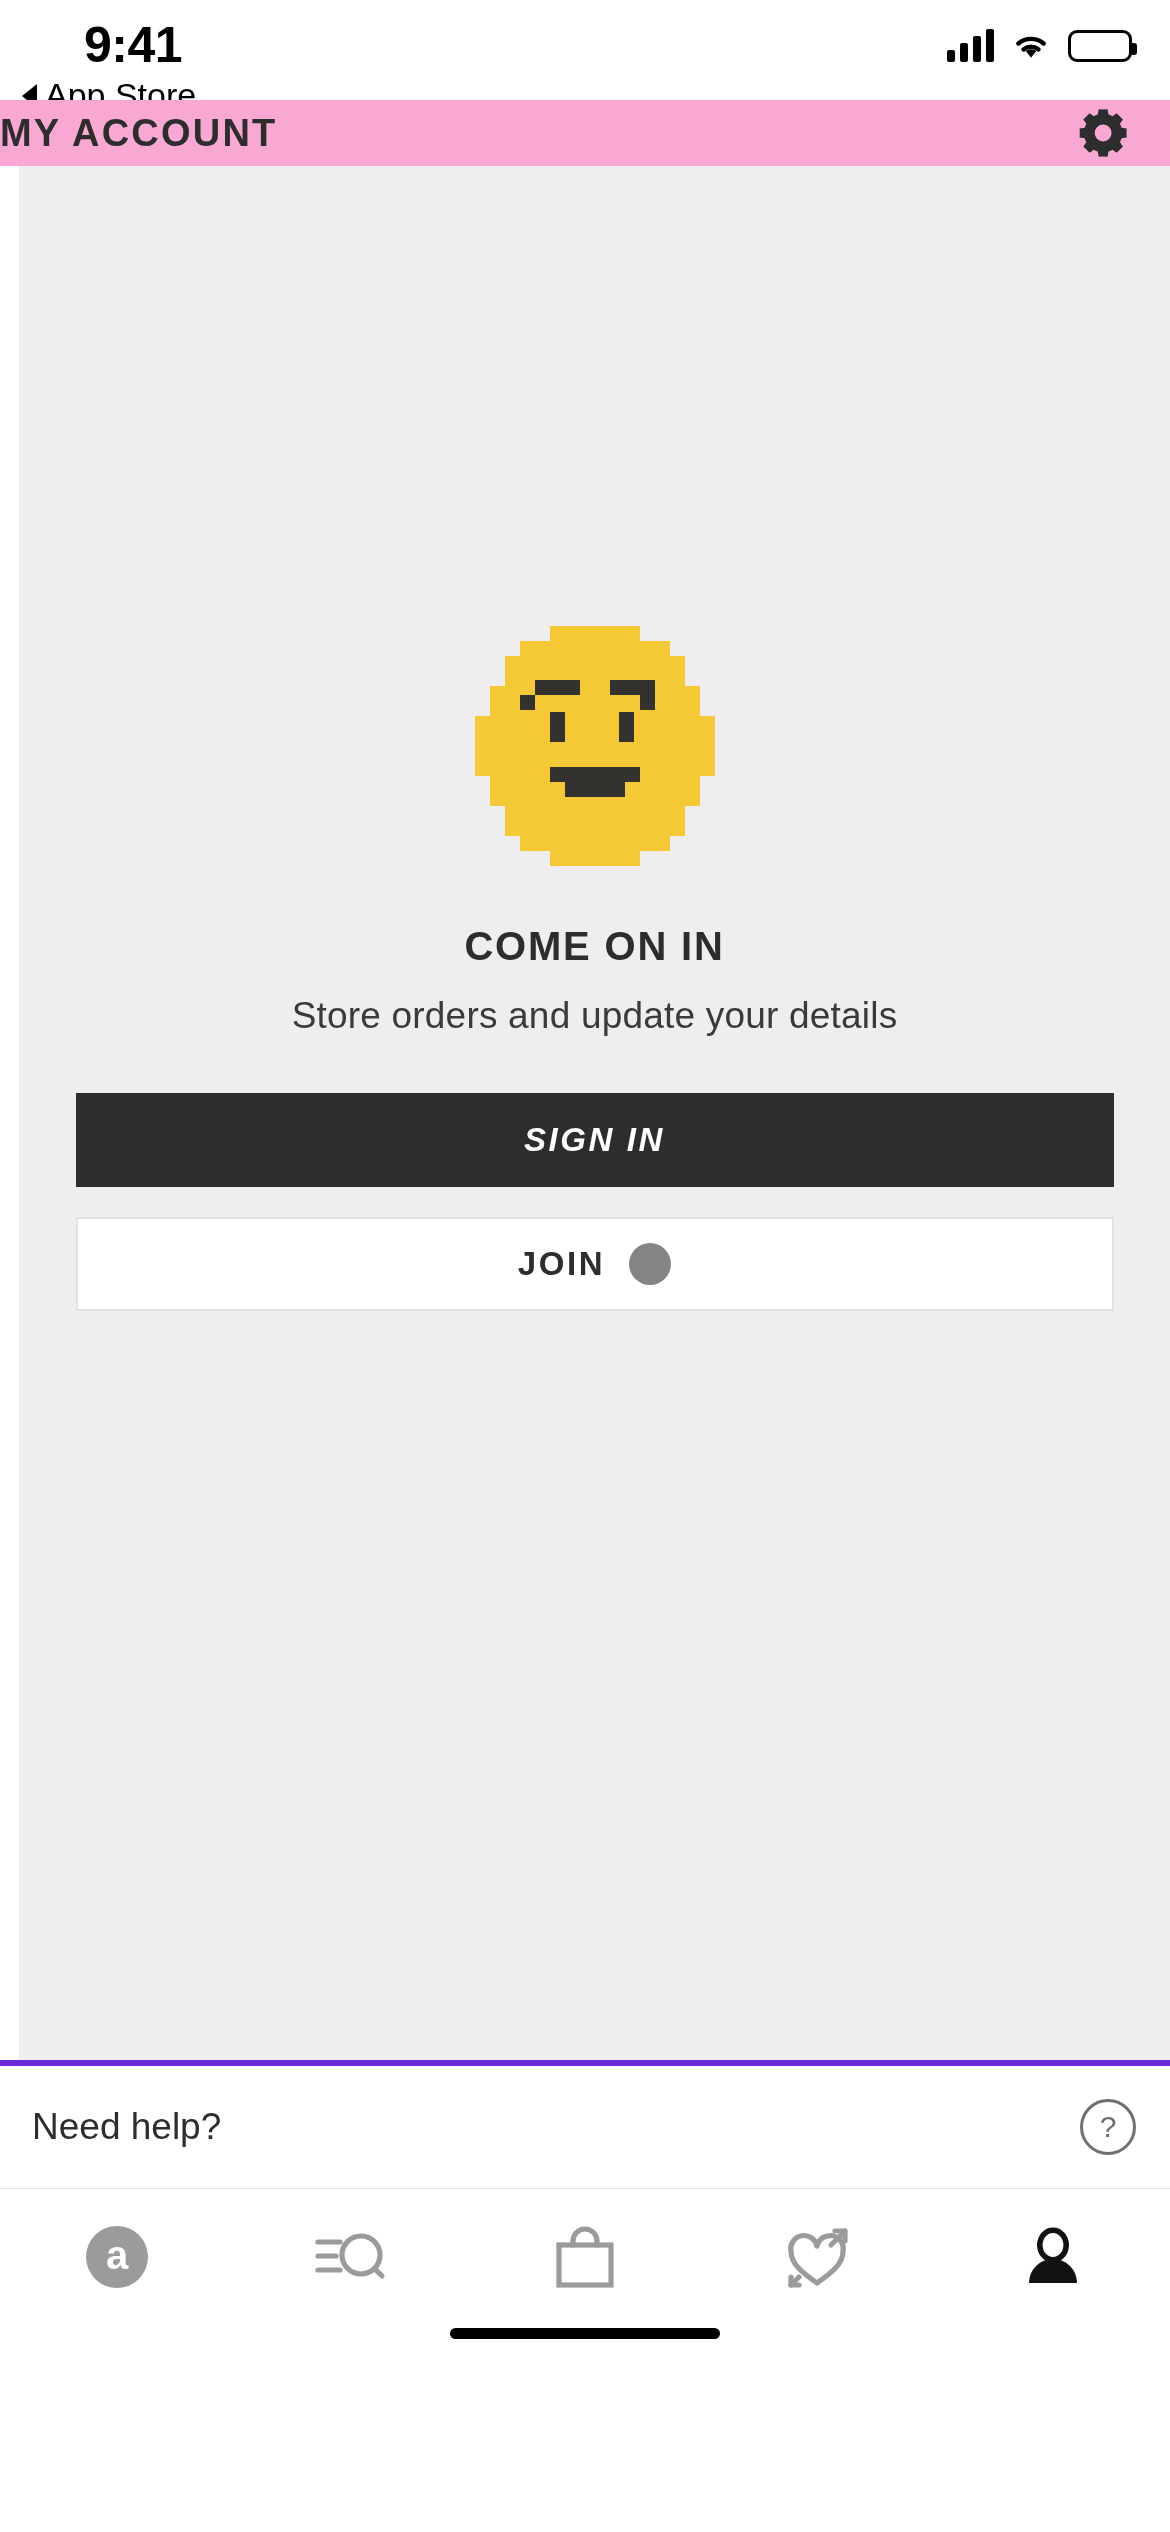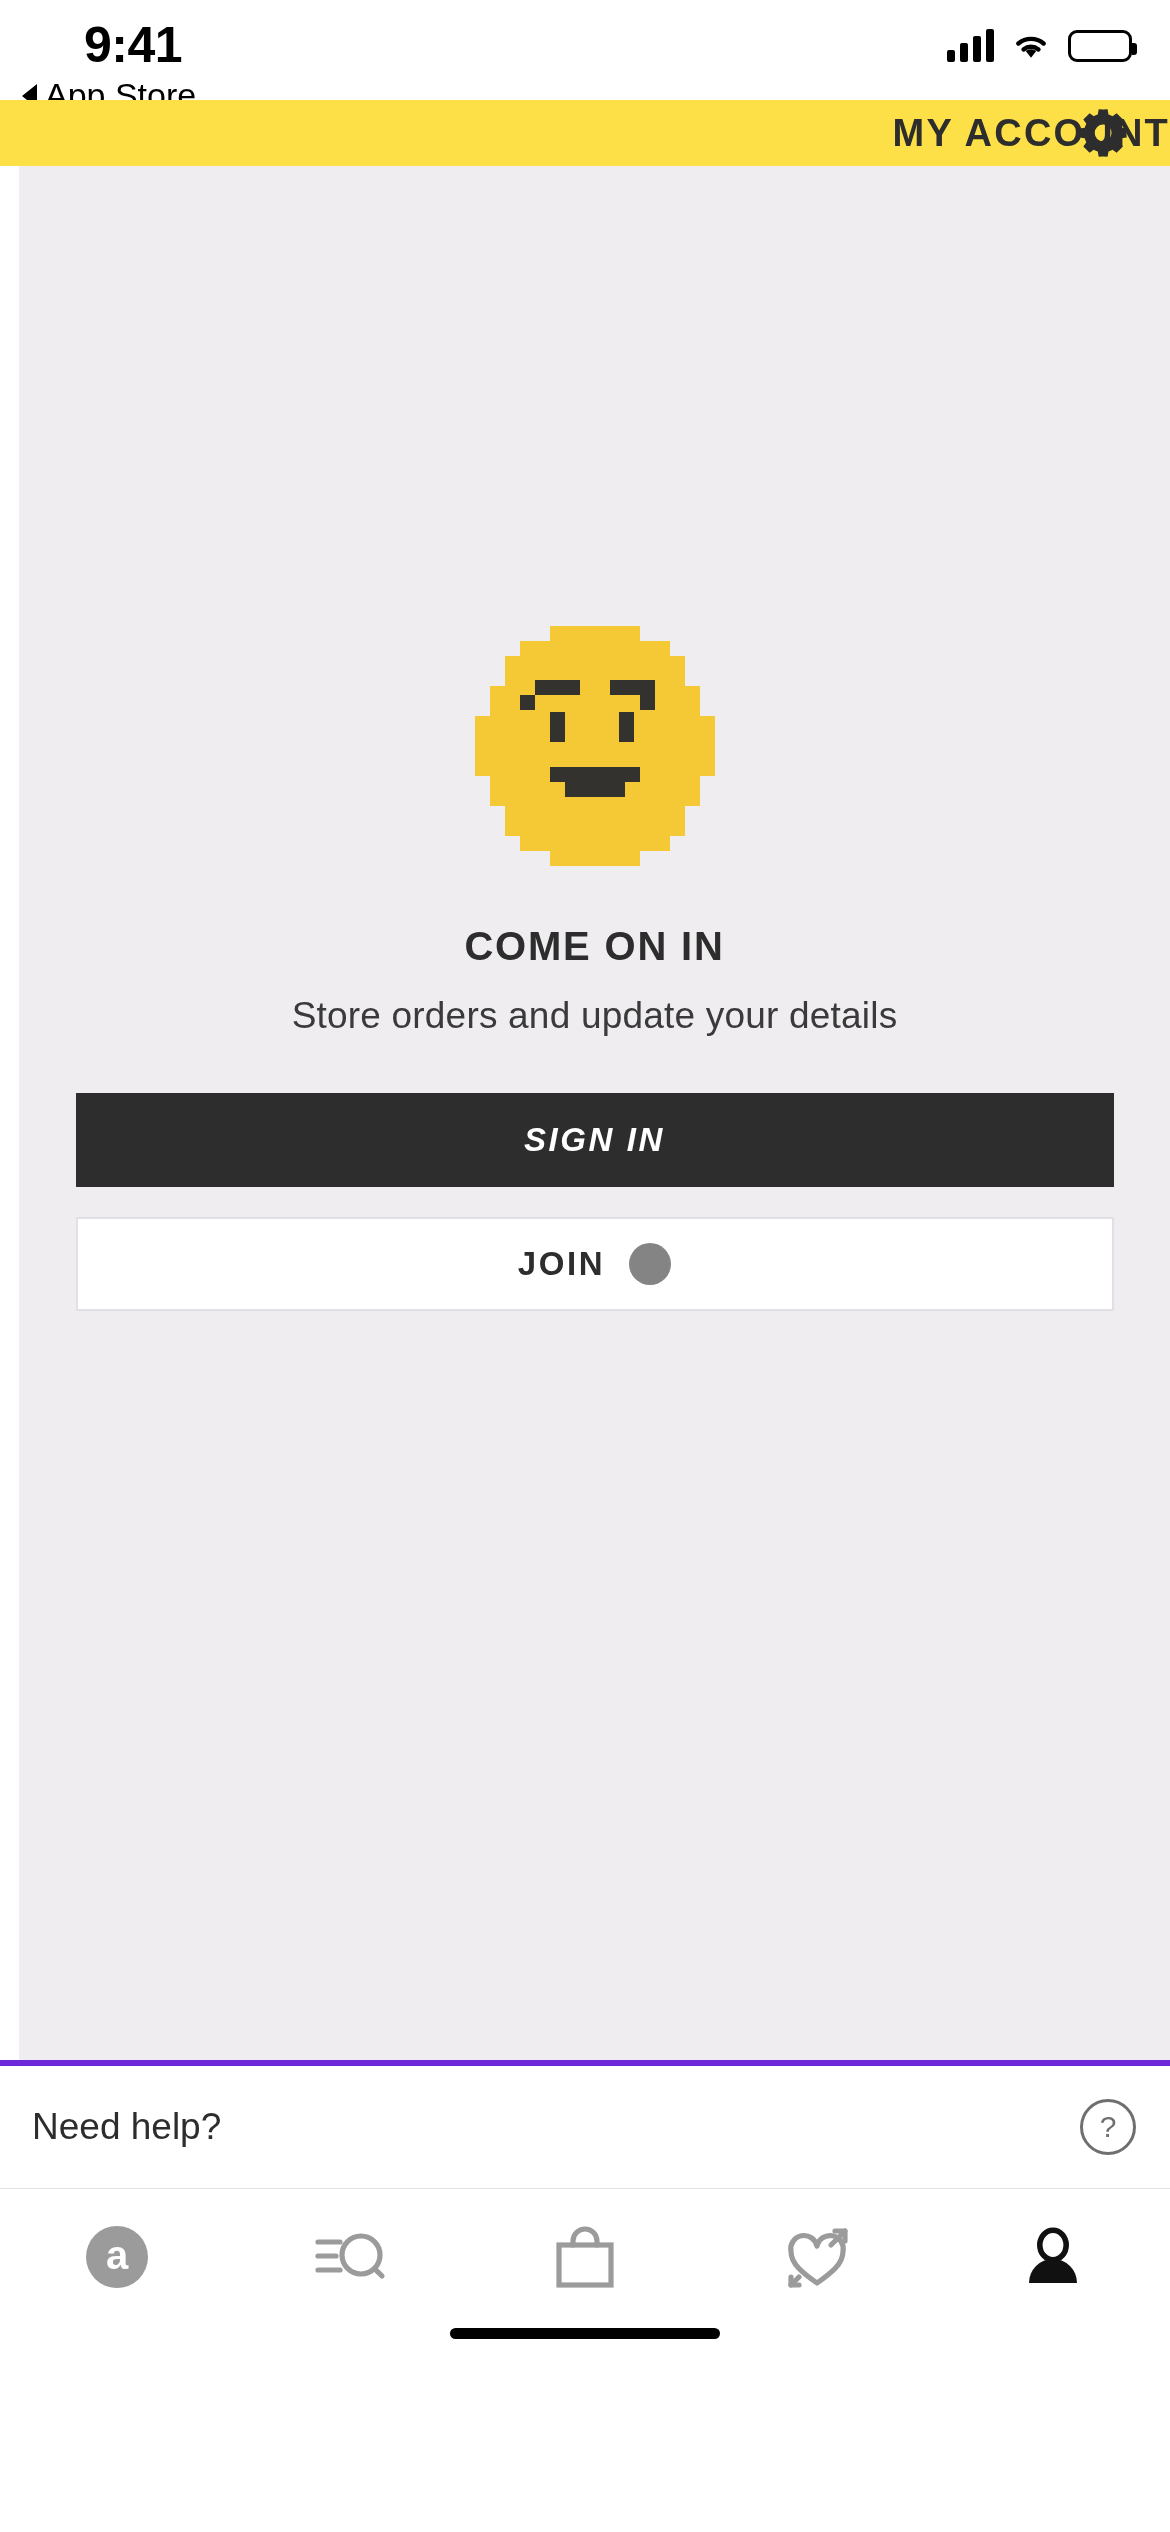--- a/index.html
+++ b/index.html
@@ -32,21 +32,21 @@
   .bars i:nth-child(1){height:12px}
   .bars i:nth-child(2){height:19px}
   .bars i:nth-child(3){height:26px}
   .bars i:nth-child(4){height:33px}
   .wifi { width:42px; height:34px; }
   .batt { position:relative; width:64px; height:32px; border:3px solid #000; border-radius:9px; padding:3px; }
   .batt .fill { width:100%; height:100%; background:#000; border-radius:4px; }
   .batt:after { content:""; position:absolute; right:-8px; top:10px; width:5px; height:12px; background:#000; border-radius:0 3px 3px 0; }
 
   
-  .navbar { position:relative; height:66px; flex:0 0 66px; background:#fde047; display:flex; align-items:center; justify-content:flex-end; }
+  .navbar { position:relative; height:66px; flex:0 0 66px; background:#f9a8d4; display:flex; align-items:center; justify-content:flex-start; }
   .nav-title { font-size:38px; font-weight:bold; letter-spacing:2.2px; color:#2d2d2d; }
   .gear-btn { position:absolute; right:30px; top:50%; transform:translateY(-50%); width:70px; height:70px; display:flex; align-items:center; justify-content:center; }
   .gear-btn svg { width:56px; height:56px; display:block; }
 
   
   .main { flex:1 1 auto; background:#efedf0; display:flex; flex-direction:column; align-items:center; position:relative;margin-left:19px; }
   .hero { margin-top:460px; display:flex; flex-direction:column; align-items:center; width:100%; }
 
   .emoji { width:240px; height:240px; display:block; }
 

